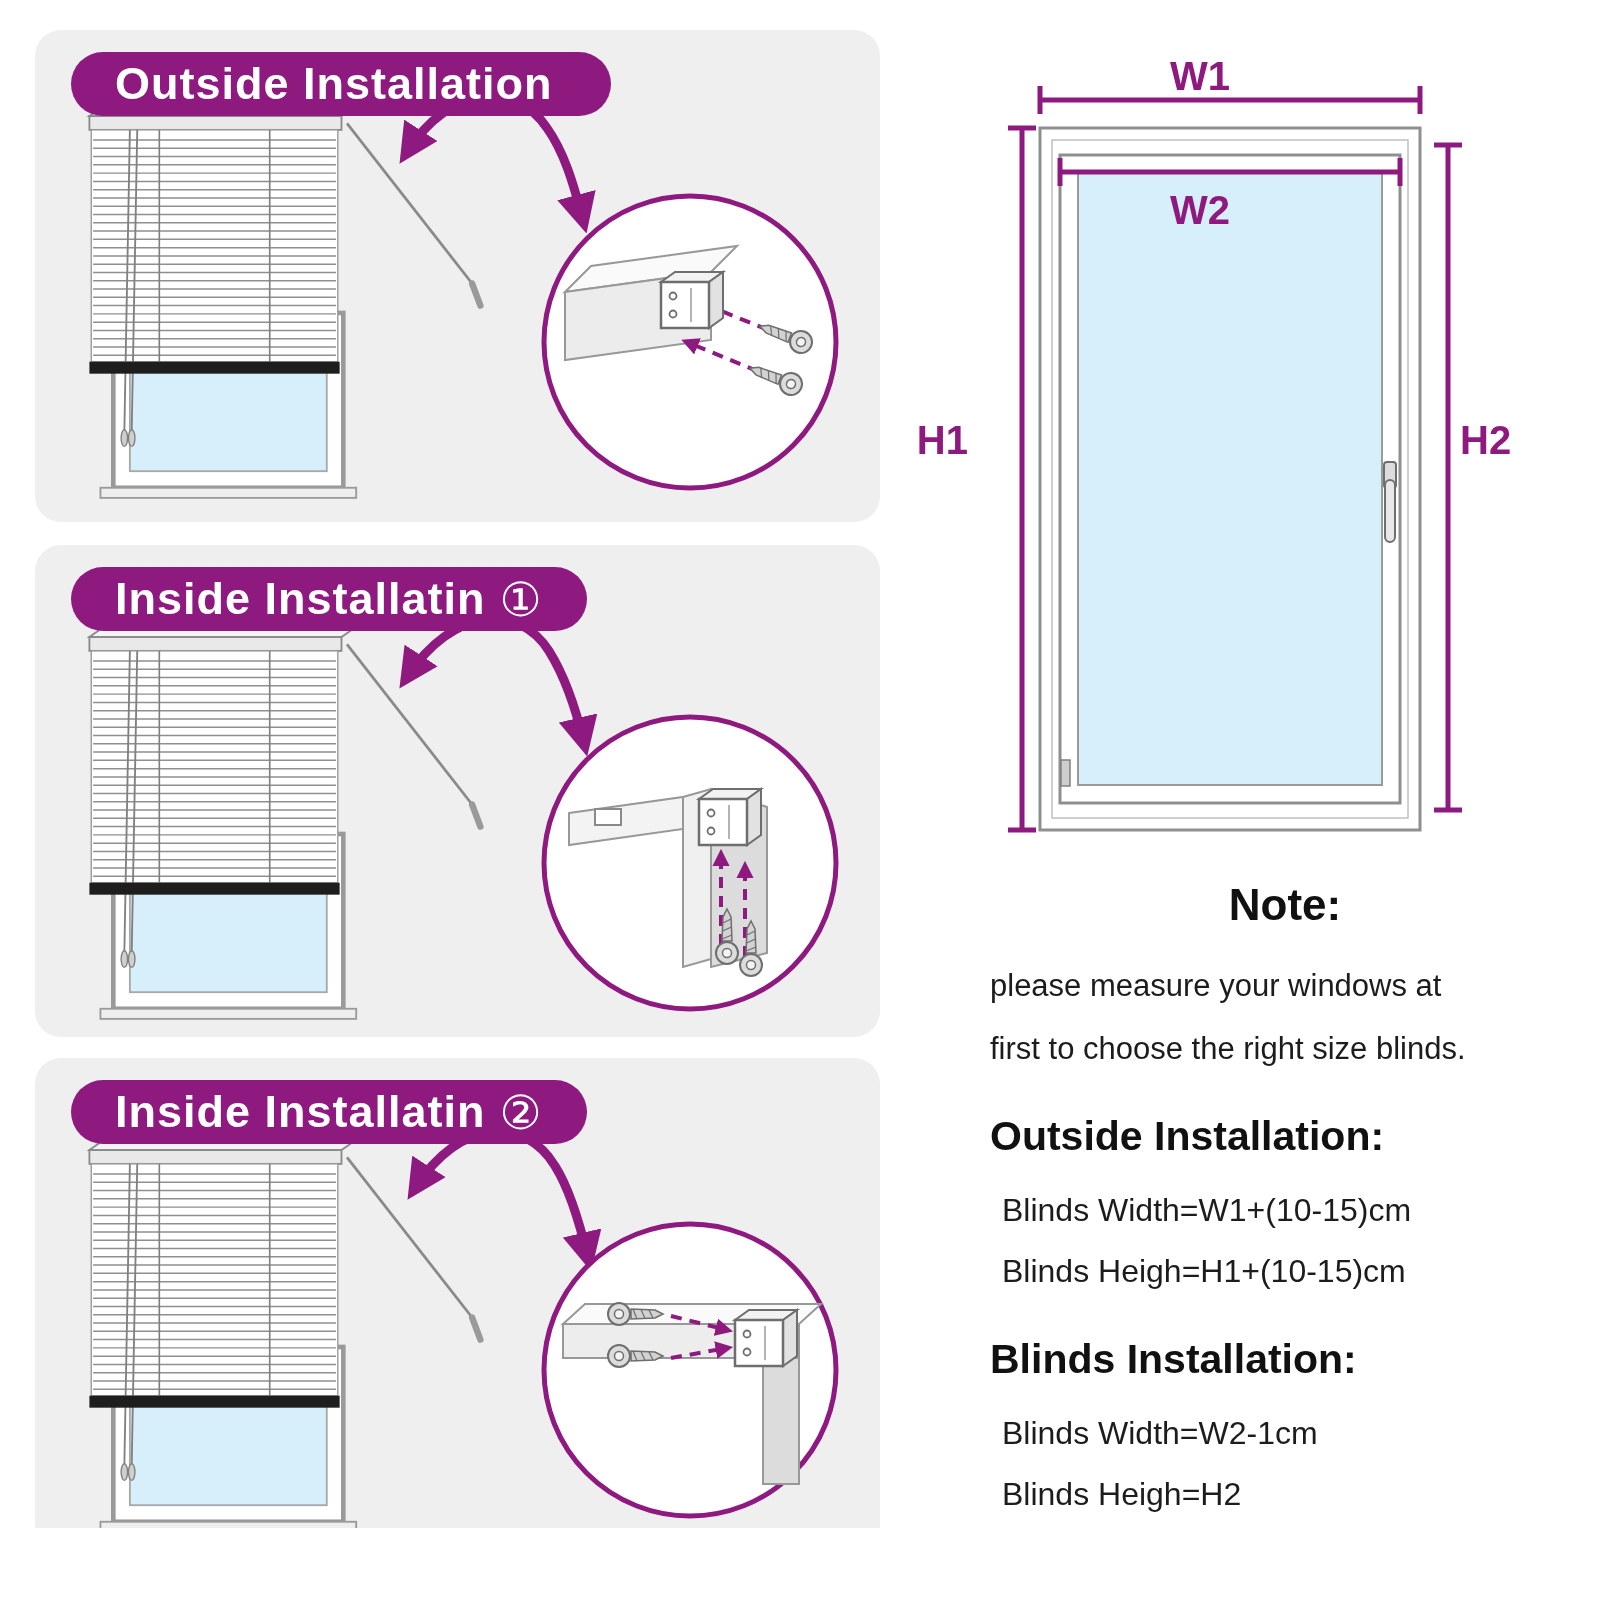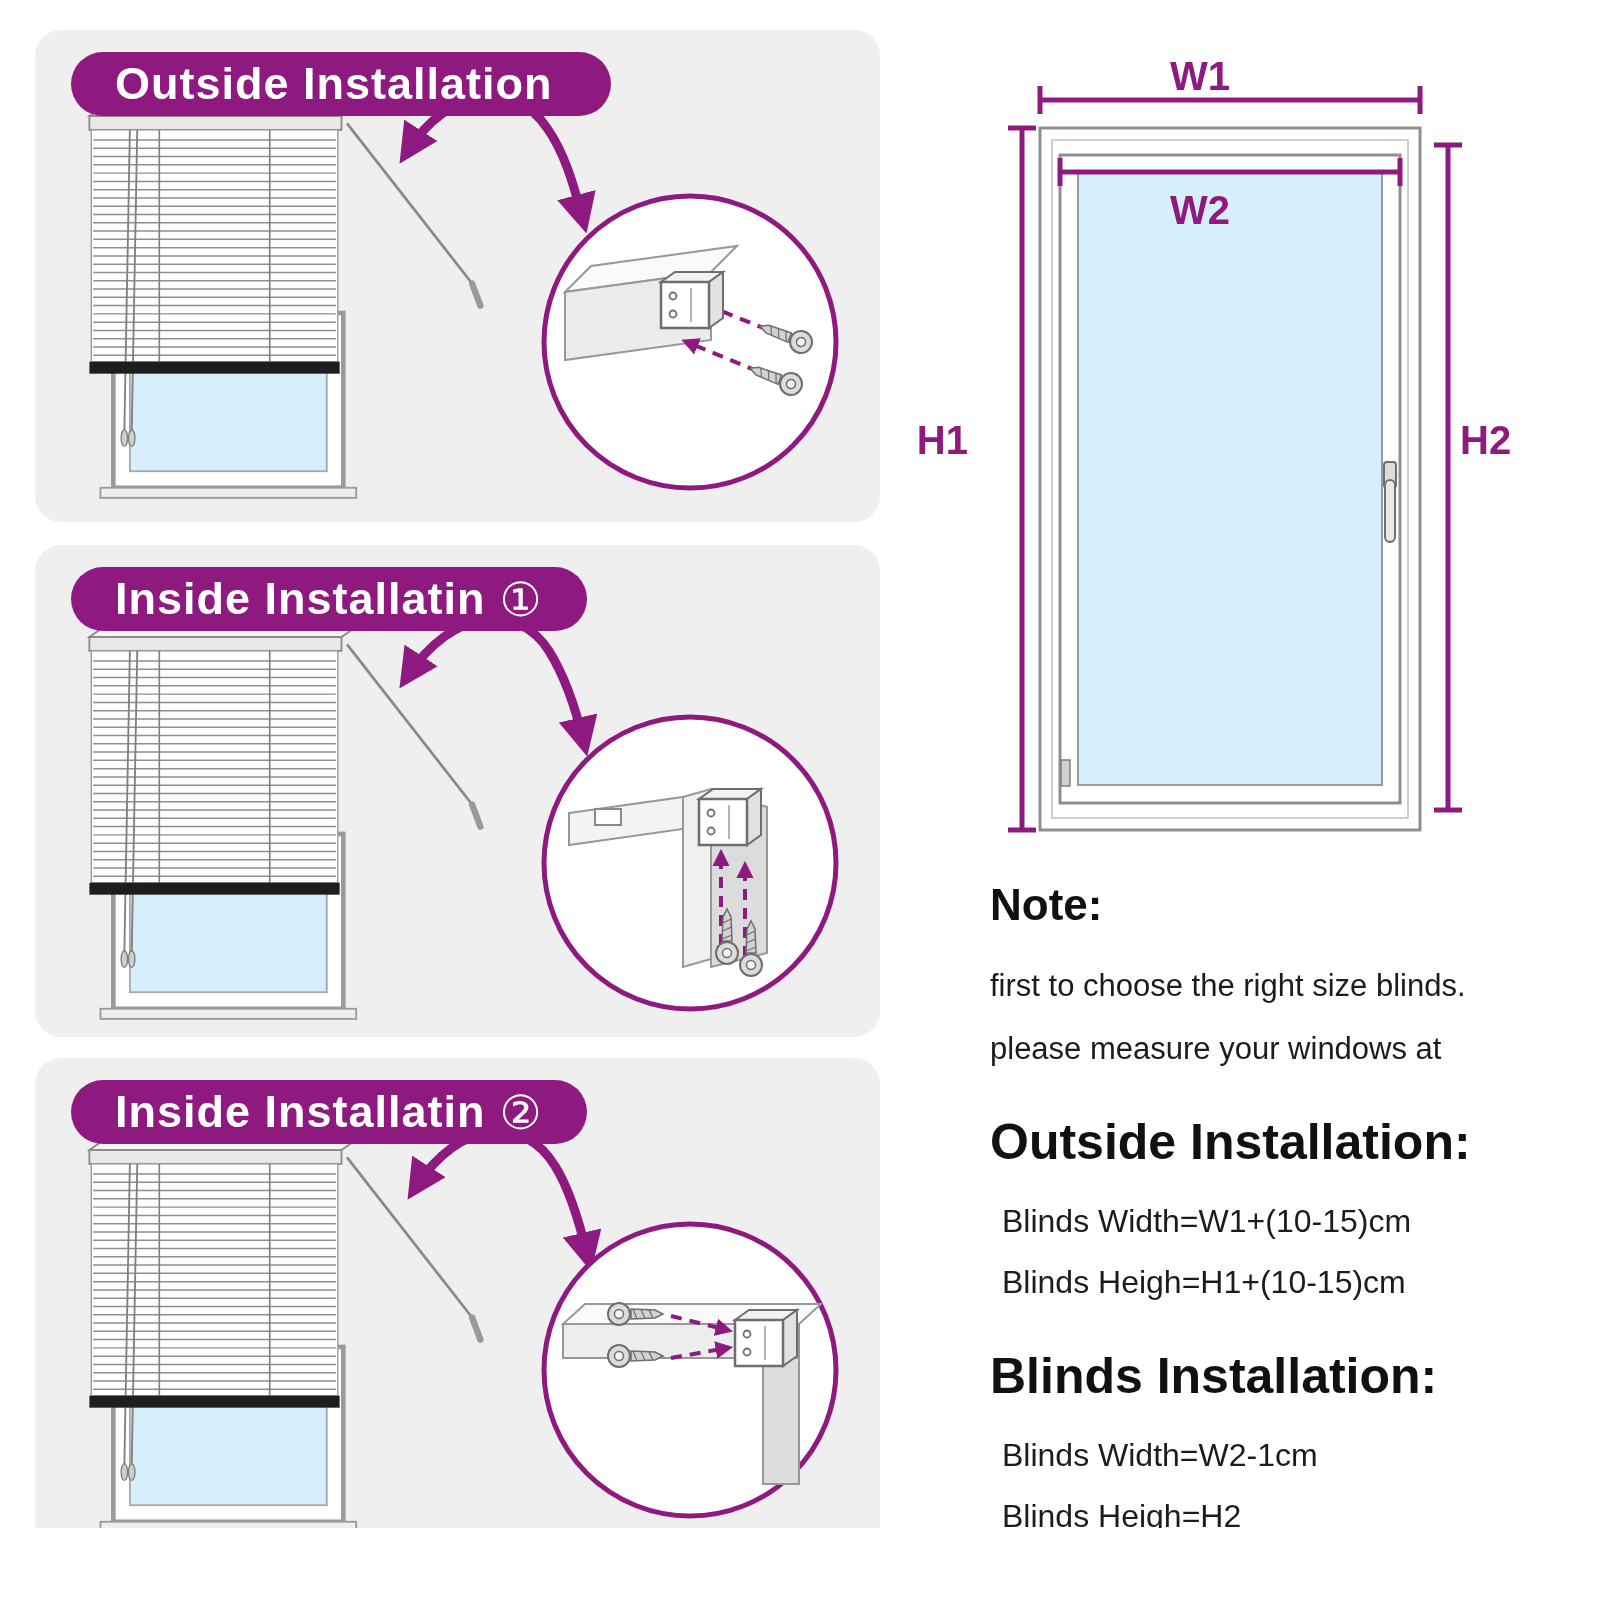--- a/index.html
+++ b/index.html
@@ -14,23 +14,23 @@
   .banner .badge{margin-left:14px;font-weight:normal;font-size:47px;line-height:1;}
   .illus{position:absolute;inset:0;}
   .illus svg{position:absolute;left:0;top:0;}
 
   
   .win-svg{position:absolute;left:990px;top:60px;}
   .mlabel{position:absolute;color:#8e1a80;font-weight:bold;font-size:40px;line-height:1;}
   .mlabel.center{width:120px;text-align:left;}
 
   .notes{position:absolute;left:990px;top:880px;width:590px;}
-  .note-heading{font-size:44px;font-weight:bold;margin:0 0 38px 0;}
+  .note-heading{font-size:44px;font-weight:bold;margin:0 0 38px 0;text-align:center;}
   .note-line{font-size:31px;margin:0 0 27px 0;color:#1c1c1c;}
-  .sec-heading{font-size:50px;font-weight:bold;margin:46px 0 32px 0;}
+  .sec-heading{font-size:41px;font-weight:bold;margin:46px 0 32px 0;}
   .formula{font-size:32px;margin:0 0 24px 12px;color:#1c1c1c;}
 </style>
 </head>
 <body>
 
 <svg width="0" height="0" style="position:absolute" aria-hidden="true">
   <defs>
     <marker id="mArrow" viewBox="0 0 10 10" refX="6.5" refY="5" markerWidth="4.4" markerHeight="4.4" orient="auto-start-reverse">
       <path d="M0 0 L10 5 L0 10 z" fill="#8e1a80"></path>
     </marker>
@@ -190,22 +190,22 @@
     </g>
   </svg>
 
   <div class="mlabel center" style="left:1170px;top:56px">W1</div>
   <div class="mlabel center" style="left:1170px;top:190px">W2</div>
   <div class="mlabel" style="left:906px;top:420px;width:62px;text-align:right">H1</div>
   <div class="mlabel" style="left:1460px;top:420px">H2</div>
 
   <div class="notes">
     <div class="note-heading">Note:</div>
+    <div class="note-line">please measure your windows at</div>
     <div class="note-line">first to choose the right size blinds.</div>
-    <div class="note-line">please measure your windows at</div>
 
     <div class="sec-heading">Outside Installation:</div>
     <div class="formula">Blinds Width=W1+(10-15)cm</div>
     <div class="formula">Blinds Heigh=H1+(10-15)cm</div>
 
     <div class="sec-heading">Blinds Installation:</div>
     <div class="formula">Blinds Width=W2-1cm</div>
     <div class="formula">Blinds Heigh=H2</div>
   </div>
 

